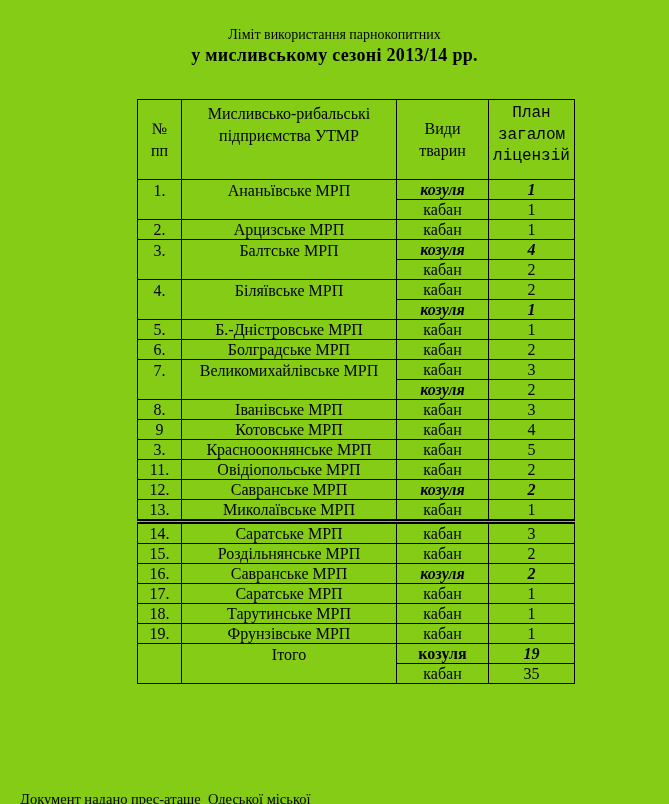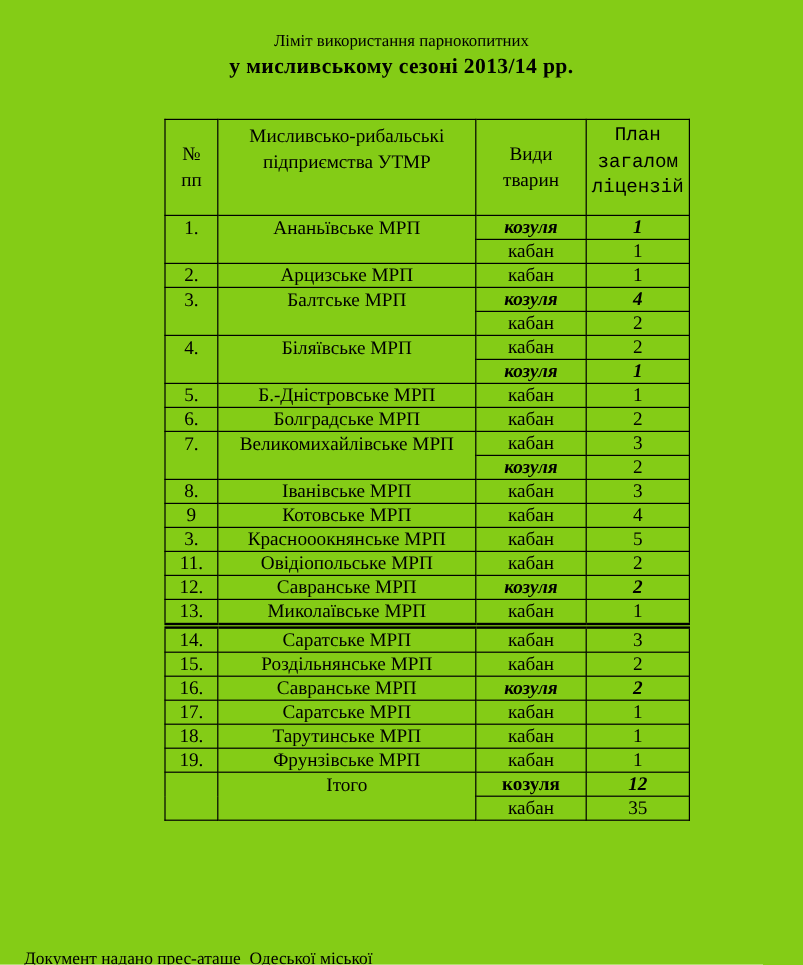--- a/index.html
+++ b/index.html
@@ -217,21 +217,21 @@
         <tr>
           <td class="cell-num">19.</td>
           <td class="cell-name">Фрунзівське МРП</td>
           <td class="cell-species style-regular">кабан</td>
           <td class="cell-plan style-regular">1</td>
         </tr>
         <tr>
           <td class="cell-num vtop" rowspan="2"></td>
           <td class="cell-name vtop" rowspan="2">Ітого</td>
           <td class="cell-species style-bold">козуля</td>
-          <td class="cell-plan style-bold-italic">12</td>
+          <td class="cell-plan style-bold-italic">19</td>
         </tr>
         <tr>
           <td class="cell-species style-regular">кабан</td>
           <td class="cell-plan style-regular">35</td>
         </tr>
       </tbody>
   </table>
 
   <div class="doc-footer">
     <div>Документ надано прес-аташе  Одеської міської</div>

